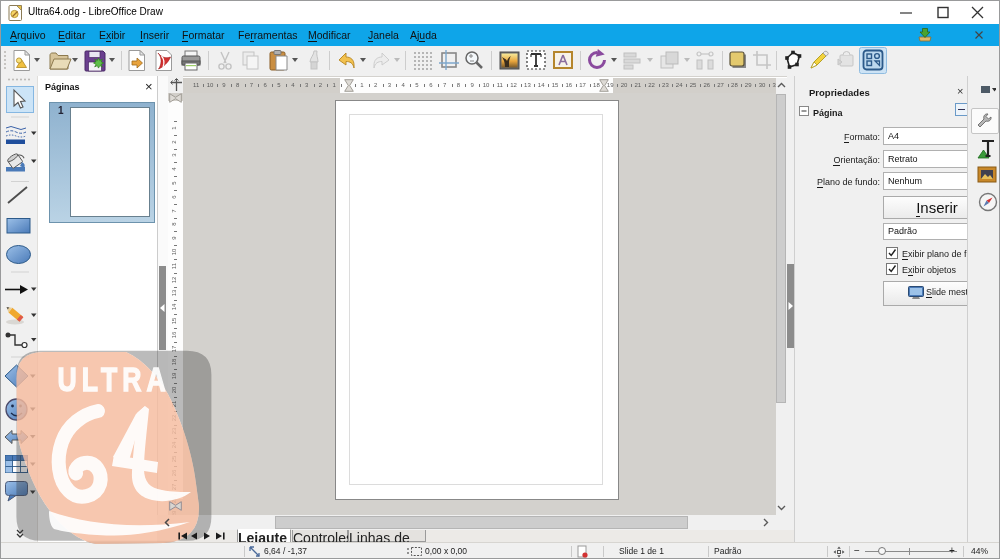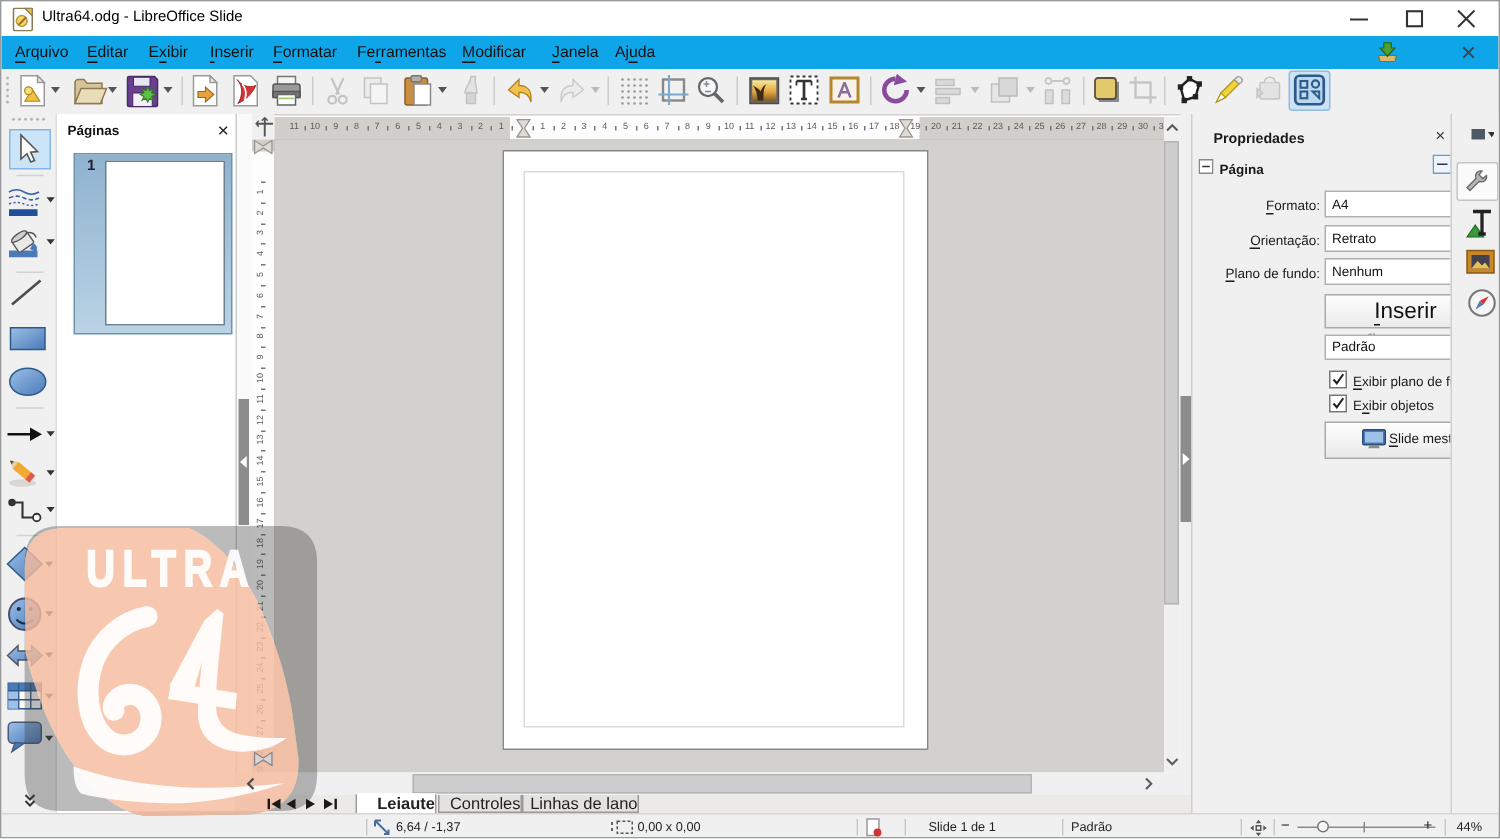--- a/index.html
+++ b/index.html
@@ -29,21 +29,21 @@
 
 #canvas{left:182px;top:92px;width:593px;height:422px;background:#d3d1cd;overflow:hidden;}
 #page{position:absolute;left:152px;top:7px;width:282px;height:398px;background:#fff;border:1px solid #888;}
 #margin{position:absolute;left:13px;top:13px;width:252px;height:369px;border:1px solid #dcdcdc;}
 
 #vscroll{left:775px;top:77px;width:11px;height:437px;background:#f0f0f0;}
 #sbsplit{left:786px;top:75px;width:7px;height:466px;background:#f0f0f0;}
 #hscroll{left:156px;top:514px;width:619px;height:15px;background:#f0f0f0;}
 
 #tabrow{left:156px;top:529px;width:637px;height:12px;background:#eceae7;}
-.tab{position:absolute;top:0px;height:11px;background:#e4e2df;border:1px solid #9a9a9a;border-top:none;font-size:11px;color:#222;text-align:right;}
+.tab{position:absolute;top:0px;height:11px;background:#e4e2df;border:1px solid #9a9a9a;border-top:none;font-size:14px;color:#222;text-align:left;}
 
 #propdeck{left:793px;top:75px;width:173px;height:466px;background:#f0f0f0;border-left:1px solid #cfcfcf;font-size:9px;color:#1a1a1a;}
 .pinput{position:absolute;left:88px;width:90px;height:16px;background:#fff;border:1px solid #b0b0b0;font-size:9px;color:#111;padding-left:4px;line-height:16px;}
 .plabel{position:absolute;right:88px;text-align:right;white-space:nowrap;}
 #tabstrip{left:966px;top:75px;width:32px;height:466px;background:#f0f0f0;border-left:1px solid #cfcfcf;}
 
 #statusbar{left:0;top:541px;width:998px;height:16px;background:#f0f0f0;border-top:1px solid #d7d5d1;font-size:8.5px;color:#222;}
 .ssep{position:absolute;top:3px;width:1px;height:11px;background:#c9c9c9;}
 .sitem{position:absolute;top:3px;white-space:nowrap;}
 u{text-decoration:none;border-bottom:1px solid currentColor;}
@@ -51,21 +51,21 @@
 </head>
 <body>
 <div id="win">
   <div class="abs" id="titlebar">
     <svg class="abs" style="left:7px;top:4px" width="16" height="16" viewBox="0 0 16 16">
       <rect x="1" y="0.5" width="12.5" height="15" rx="1" fill="#fff" stroke="#8a7a55" stroke-width="1"></rect>
       <path d="M8.5 0.5 L13.5 5.5 L13.5 0.5 Z" fill="#e8c34a" stroke="#8a7a55" stroke-width="0.8"></path>
       <circle cx="6.5" cy="9" r="3.6" fill="#f7d567" stroke="#b89a3a" stroke-width="1"></circle>
       <path d="M4.5 11.5 L9.5 6.5" stroke="#9a6a2a" stroke-width="1.2"></path>
     </svg>
-    <div class="abs" id="title-text">Ultra64.odg - LibreOffice Slide</div>
+    <div class="abs" id="title-text">Ultra64.odg - LibreOffice Draw</div>
     <svg class="abs" style="left:892px;top:0" width="100" height="23" viewBox="0 0 100 23">
       <path d="M7 12 H19" stroke="#333" stroke-width="1.2" fill="none"></path>
       <rect x="45" y="6.5" width="10" height="10" fill="none" stroke="#333" stroke-width="1.4"></rect>
       <path d="M79 6 L90 17 M90 6 L79 17" stroke="#333" stroke-width="1.3" fill="none"></path>
     </svg>
   </div>
   <div class="abs" id="menubar">
     <span class="menuitem" style="left:9px"><u>A</u>rquivo</span>
     <span class="menuitem" style="left:57px"><u>E</u>ditar</span>
     <span class="menuitem" style="left:98px">E<u>x</u>ibir</span>

